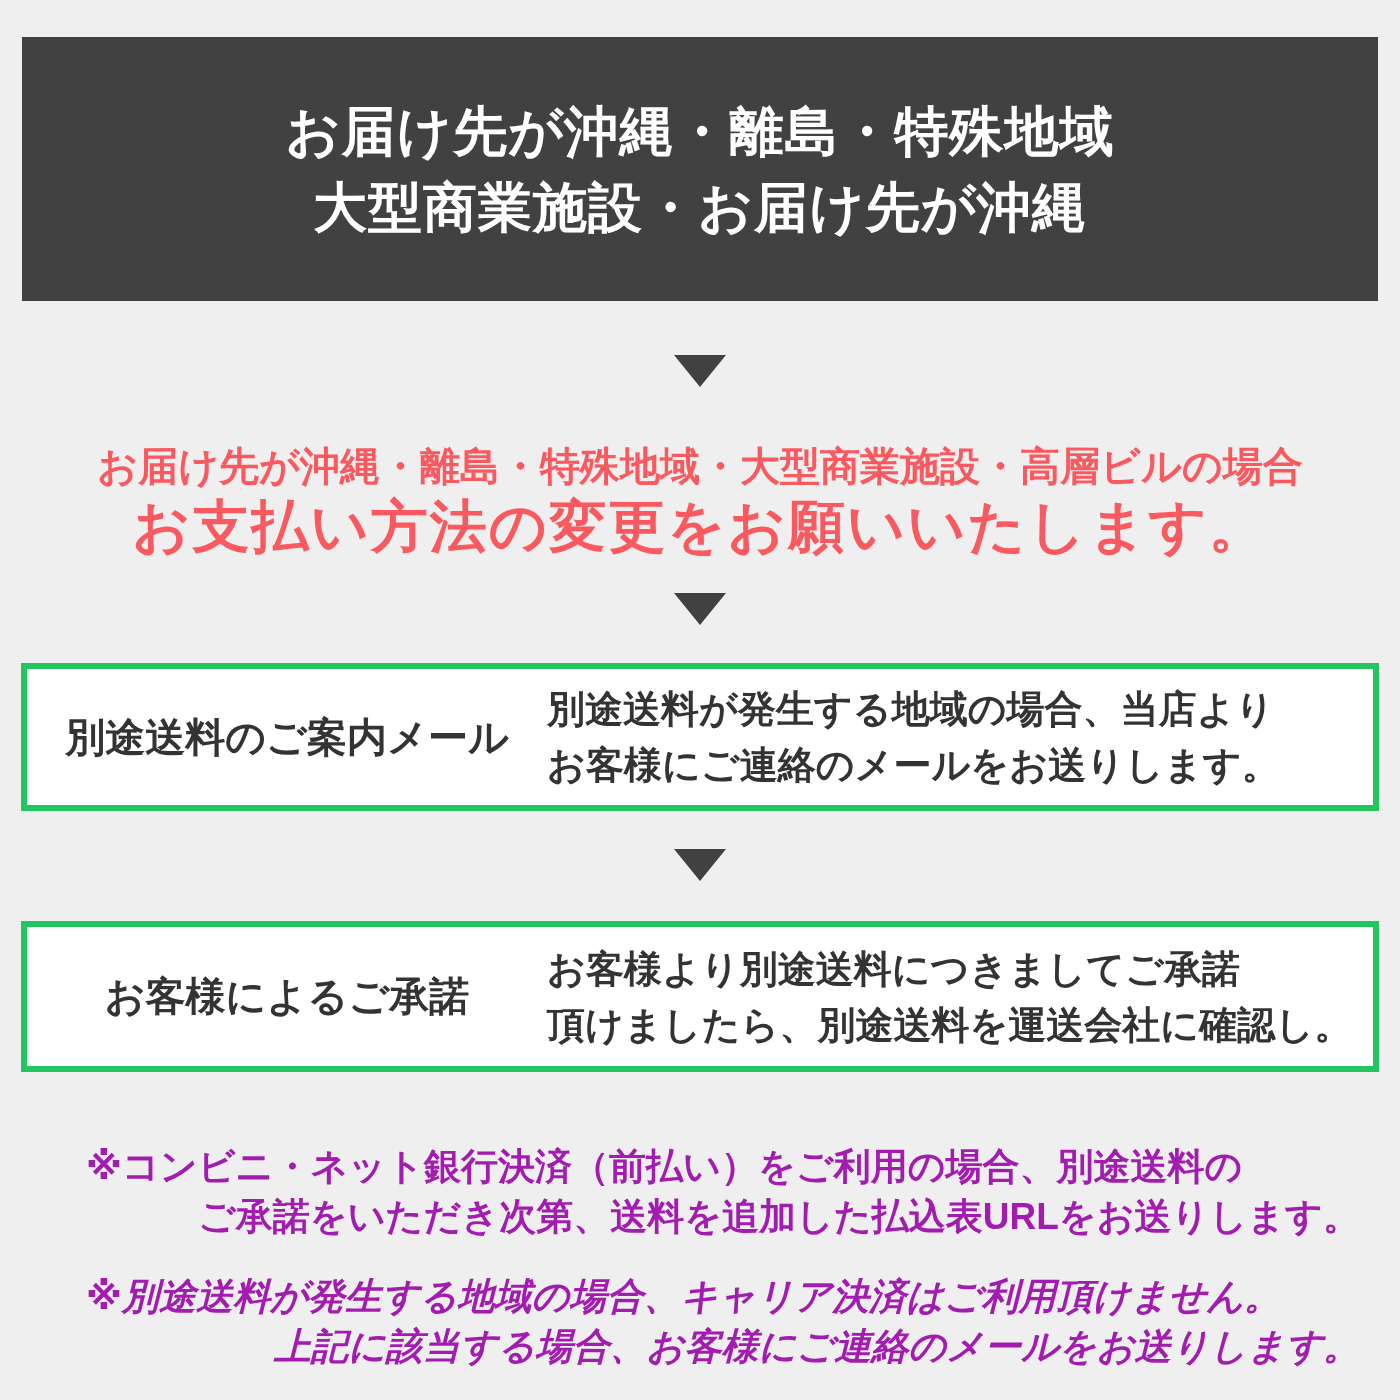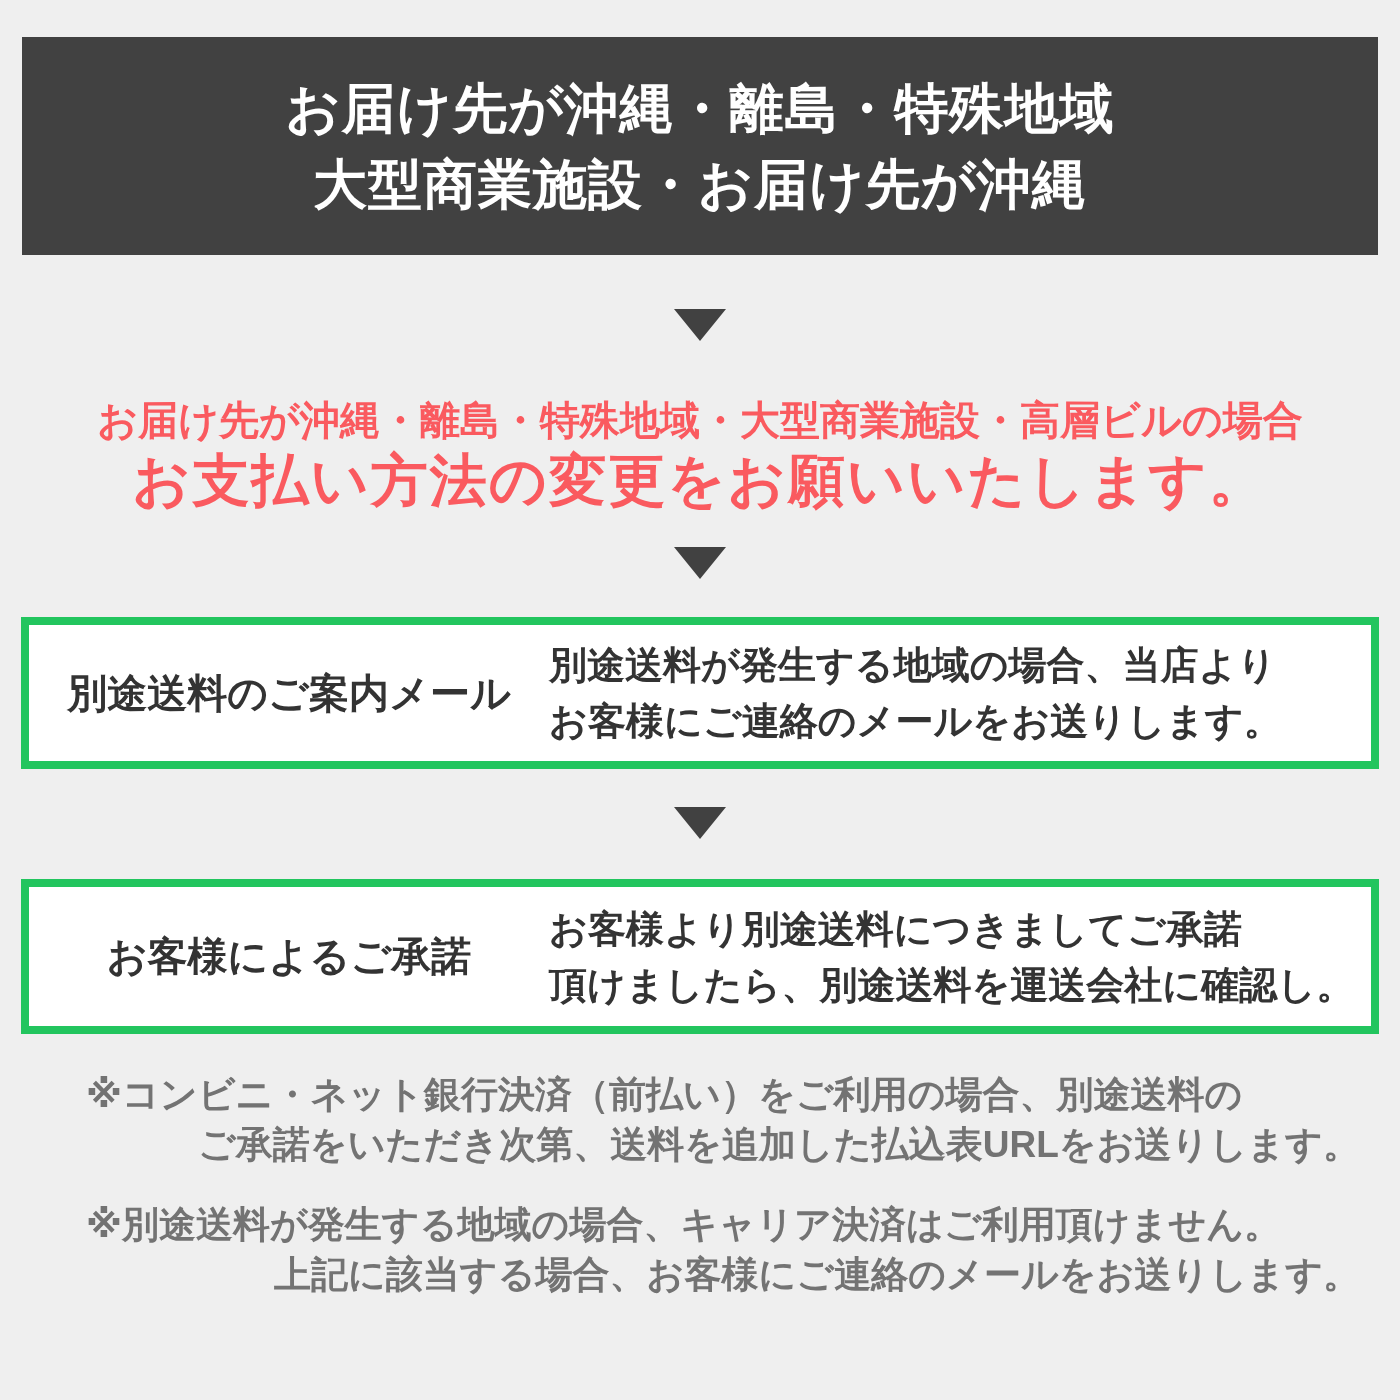--- a/index.html
+++ b/index.html
@@ -9,21 +9,21 @@
   body {
     width: 1400px;
     height: 1400px;
     background: #efefef;
     font-family: "Liberation Sans", "DejaVu Sans", sans-serif;
     font-weight: bold;
     overflow: hidden;
   }
   .header-box {
     margin: 37px 22px 0;
-    height: 218px;
+    height: 264px;
     background: #414141;
     color: #ffffff;
     display: flex;
     flex-direction: column;
     justify-content: center;
     align-items: center;
     text-align: center;
     font-size: 54px;
     line-height: 76px;
     letter-spacing: 1px;
@@ -49,51 +49,51 @@
     font-size: 40px;
     line-height: 50px;
   }
   .lead-line2 {
     font-size: 57px;
     line-height: 70px;
     letter-spacing: 2px;
   }
   .step-box {
     margin: 38px 21px 0;
-    border: 8px solid #22c55e;
+    border: 6px solid #22c55e;
     background: #ffffff;
     display: flex;
     align-items: center;
     color: #333333;
   }
   .step-box.first  { height: 136px; }
   .step-box.second { height: 139px; margin-top: 40px; }
   .step-label {
     flex: 0 0 520px;
     text-align: center;
     font-size: 40px;
     letter-spacing: 0px;
   }
   .step-desc {
     flex: 1;
     font-size: 38px;
     line-height: 56px;
     white-space: pre-line;
   }
   .notes {
-    margin-top: 36px;
-    color: #737373;
+    margin-top: 70px;
+    color: #a21caf;
     font-size: 37px;
     line-height: 50px;
   }
   .note {
     padding-left: 86px;
     padding-right: 40px;
   }
-  .note + .note { margin-top: 30px; }
+  .note + .note { margin-top: 30px; font-style: italic; }
   .note-line2 { padding-left: 41px; text-align: right; }
 </style>
 </head>
 <body>
 
 <div>
 
   <div class="header-box">
     <div>お届け先が沖縄・離島・特殊地域</div>
     <div>大型商業施設・お届け先が沖縄</div>

